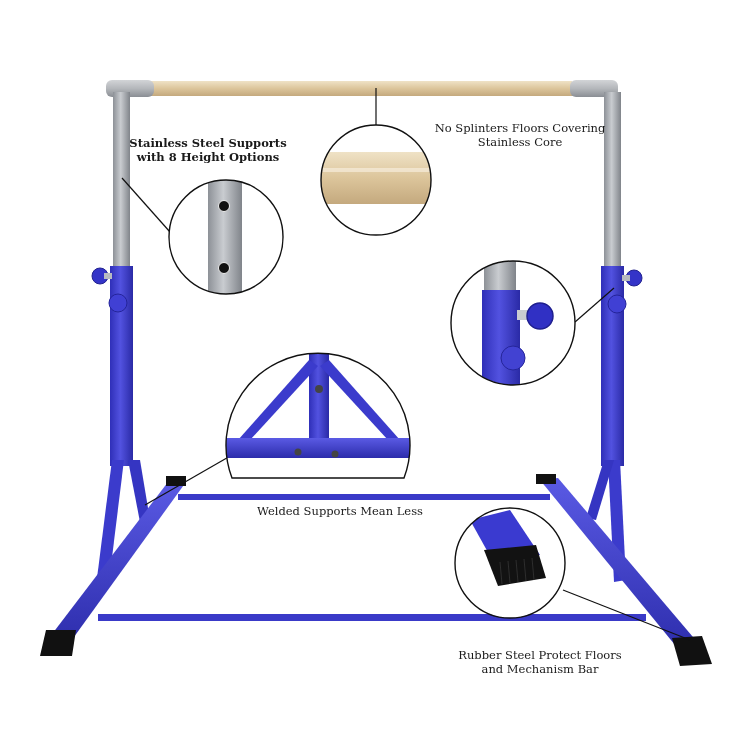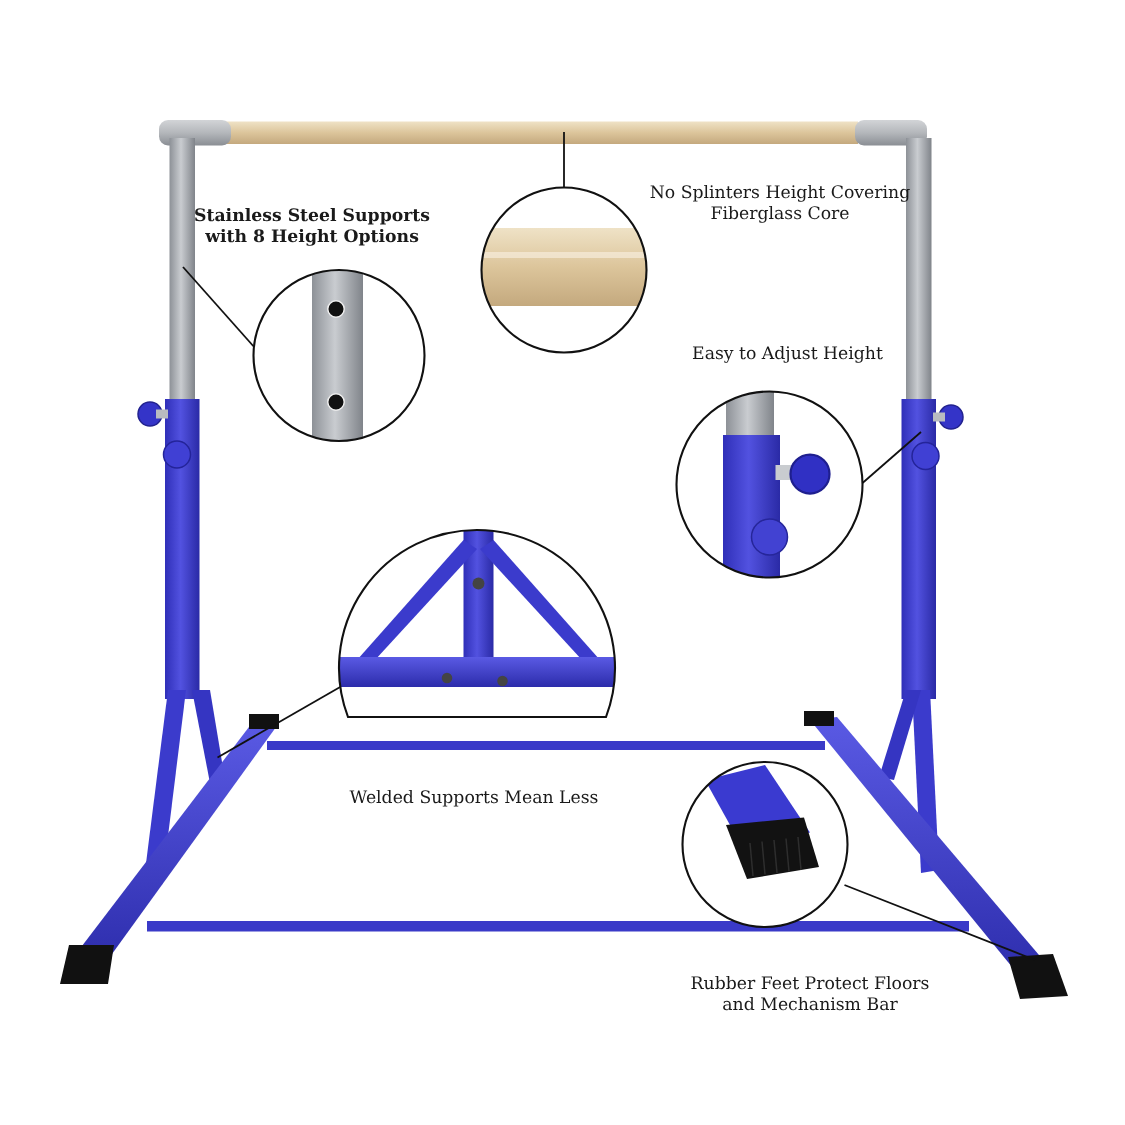--- a/index.html
+++ b/index.html
@@ -163,28 +163,27 @@
     <circle cx="510" cy="563" r="55" fill="none" stroke="#111" stroke-width="1.4"></circle>
   </g>
 </svg>
 
 <div class="caption" style="left:118px; top:136px; width:180px;font-weight:bold;">
   <span>Stainless Steel Supports</span>
   <span>with 8 Height Options</span>
 </div>
 
 <div class="caption" style="left:420px; top:121px; width:200px;">
-  <span>No Splinters Height Covering</span>
-  <span>Fiberglass Core</span>
+  <span>No Splinters Floors Covering</span>
+  <span>Stainless Core</span>
 </div>
 
 <div class="caption" style="left:430px; top:228px; width:190px;">
-  <span>Easy to Adjust Height</span>
 </div>
 
-<div class="caption" style="left:216px; top:504px; width:200px;margin-top:20px;">
+<div class="caption" style="left:240px; top:504px; width:200px;">
   <span>Welded Supports Mean Less</span>
 </div>
 
 <div class="caption" style="left:445px; top:648px; width:190px;">
-  <span>Rubber Feet Protect Floors</span>
+  <span>Rubber Steel Protect Floors</span>
   <span>and Mechanism Bar</span>
 </div>
 
 </body></html>

